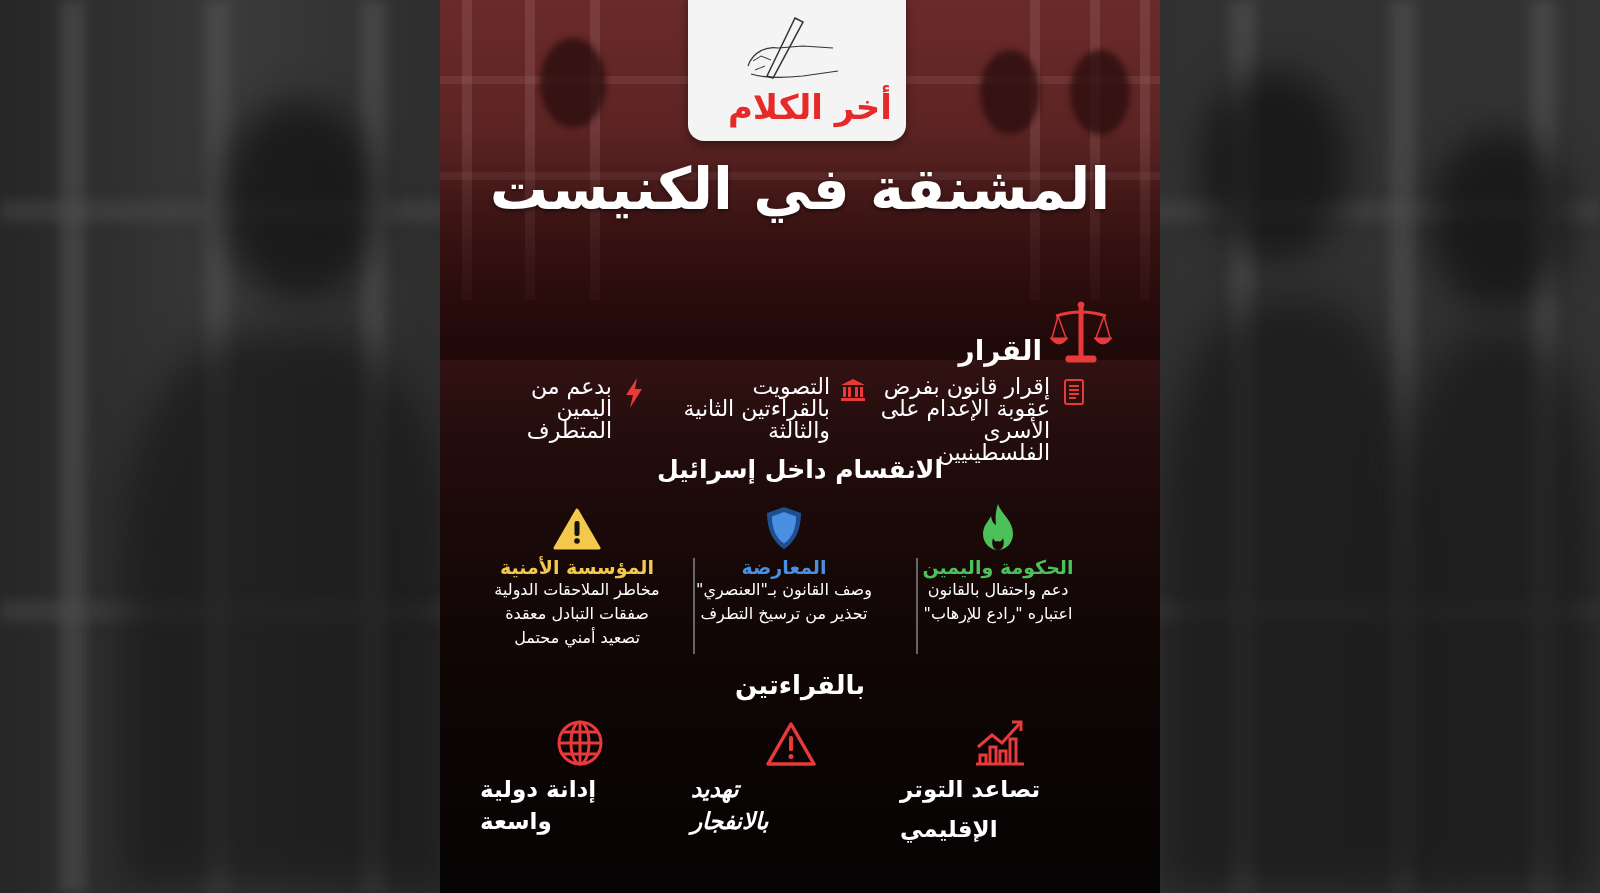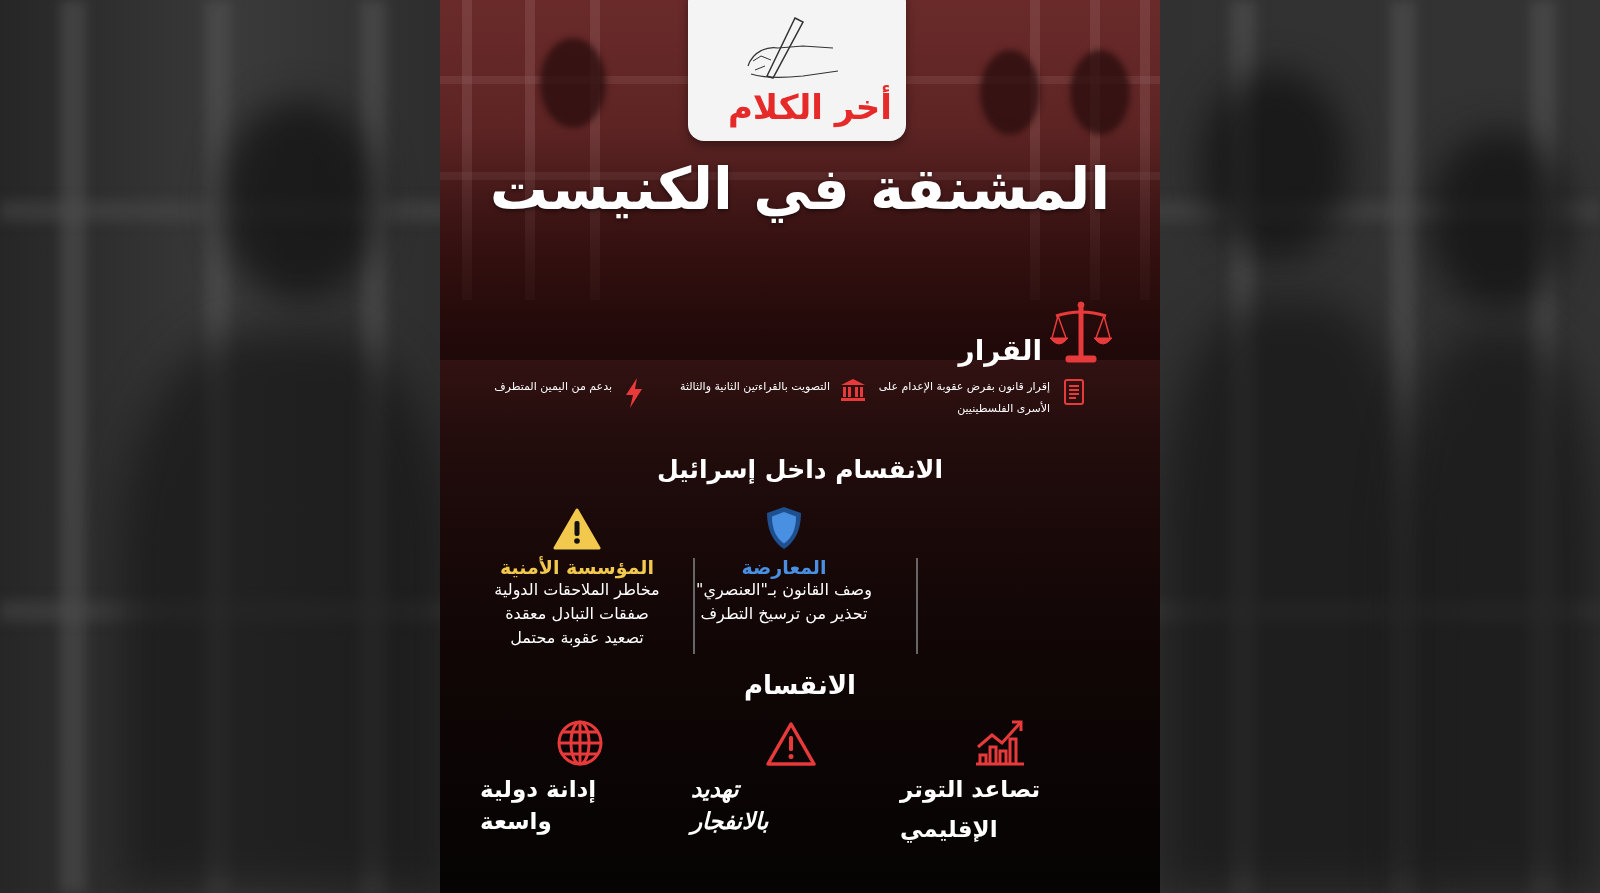--- a/index.html
+++ b/index.html
@@ -25,21 +25,21 @@
   .logo-text { position: absolute; right: 14px; bottom: 14px; font-family: "DejaVu Sans", sans-serif; font-weight: bold; font-size: 34px; color: #e62a2a; direction: rtl; letter-spacing: -1px; }
   .logo-hand { position: absolute; left: 55px; top: 30px; }
 
   .title { position: absolute; left: 0; right: 0; top: 155px; text-align: center; color: #fff; font-weight: bold; font-size: 58px; direction: rtl; text-shadow: 0 2px 4px rgba(0,0,0,0.5); }
   .subtitle { position: absolute; left: 0; right: 0; top: 237px; text-align: center; color: #fff; font-weight: bold; font-size: 25px; direction: rtl; }
 
   .section-title { position: absolute; color: #fff; font-weight: bold; direction: rtl; }
   .decision-title { right: 118px; top: 334px; font-size: 28px; }
   .scale-icon { position: absolute; left: 610px; top: 300px; }
 
-  .d-item { position: absolute; direction: rtl; color: #fff; font-size: 11px; line-height: 22px; text-align: right; }
+  .d-item { position: absolute; direction: rtl; color: #fff; font-size: 22px; line-height: 22px; text-align: right; }
   .d-item .ico { position: absolute; top: 2px; }
   .d1 { right: 110px; top: 376px; width: 175px; }
   .d1 .ico { right: -38px; }
   .d2 { right: 330px; top: 376px; width: 150px; }
   .d2 .ico { right: -36px; }
   .d3 { right: 548px; top: 376px; width: 130px; }
   .d3 .ico { right: -32px; }
 
   .division-title { left: 0; right: 0; top: 455px; text-align: center; font-size: 25px; }
 
@@ -140,20 +140,30 @@
   </div>
   <div class="d-item d3">
     <svg class="ico" width="20" height="30" viewBox="0 0 20 30">
       <path d="M13 0 L2 17 H9 L6 30 L18 11 H11 Z" fill="#e83a3a"></path>
     </svg>
     <span>بدعم من اليمين المتطرف</span>
   </div>
 
   <div class="section-title division-title">الانقسام داخل إسرائيل</div>
 
+  <div class="col col1">
+    <div class="cico">
+      <svg width="38" height="46" viewBox="0 0 38 46">
+        <path d="M19 0 C22 10 34 16 34 30 C34 39 27 46 19 46 C11 46 4 39 4 30 C4 22 9 18 12 12 C13 18 15 20 17 21 C16 12 17 6 19 0 Z M19 46 C24 46 26 40 24 34 C23 37 21 38 19 37 C17 38 15 37 14 34 C12 40 14 46 19 46 Z" fill="#4cc15a" fill-rule="evenodd"></path>
+      </svg>
+    </div>
+    <div class="chead" style="color:#4cc15a">الحكومة واليمين</div>
+    <div class="cline">دعم واحتفال بالقانون</div>
+    <div class="cline">اعتباره "رادع للإرهاب"</div>
+  </div>
   <div class="divider" style="left:476px"></div>
 
   <div class="col col2">
     <div class="cico">
       <svg width="38" height="44" viewBox="0 0 38 44">
         <path d="M19 1 L36 7 C36 24 30 36 19 43 C8 36 2 24 2 7 Z" fill="#1e4f8f"></path>
         <path d="M19 6 L31 10.5 C31 23 27 32 19 37.5 C11 32 7 23 7 10.5 Z" fill="#4a90e2"></path>
       </svg>
     </div>
     <div class="chead" style="color:#4a90e2">المعارضة</div>
@@ -166,24 +176,24 @@
     <div class="cico">
       <svg width="48" height="42" viewBox="0 0 48 42">
         <path d="M24 2 L46 40 H2 Z" fill="#f2c94c" stroke="#f2c94c" stroke-width="3" stroke-linejoin="round"></path>
         <rect x="21.5" y="13" width="5" height="15" rx="2" fill="#111"></rect>
         <circle cx="24" cy="33" r="2.8" fill="#111"></circle>
       </svg>
     </div>
     <div class="chead" style="color:#f2c94c">المؤسسة الأمنية</div>
     <div class="cline">مخاطر الملاحقات الدولية</div>
     <div class="cline">صفقات التبادل معقدة</div>
-    <div class="cline">تصعيد عقوبة محتمل</div>
-  </div>
-
-  <div class="section-title cons-title">الانقسام</div>
+    <div class="cline">تصعيد أمني محتمل</div>
+  </div>
+
+  <div class="section-title cons-title">بالقراءتين</div>
 
   <div class="cons cons1">
     <div class="cico">
       <svg width="52" height="50" viewBox="0 0 52 50">
         <g fill="none" stroke="#e83a3a" stroke-width="3">
           <path d="M4 30 L18 18 L28 26 L46 6"></path>
           <path d="M38 5 H47 V14"></path>
           <path d="M6 46 V38 H12 V46 M16 46 V30 H22 V46 M26 46 V34 H32 V46 M36 46 V22 H42 V46"></path>
           <path d="M2 47 H50"></path>
         </g>

